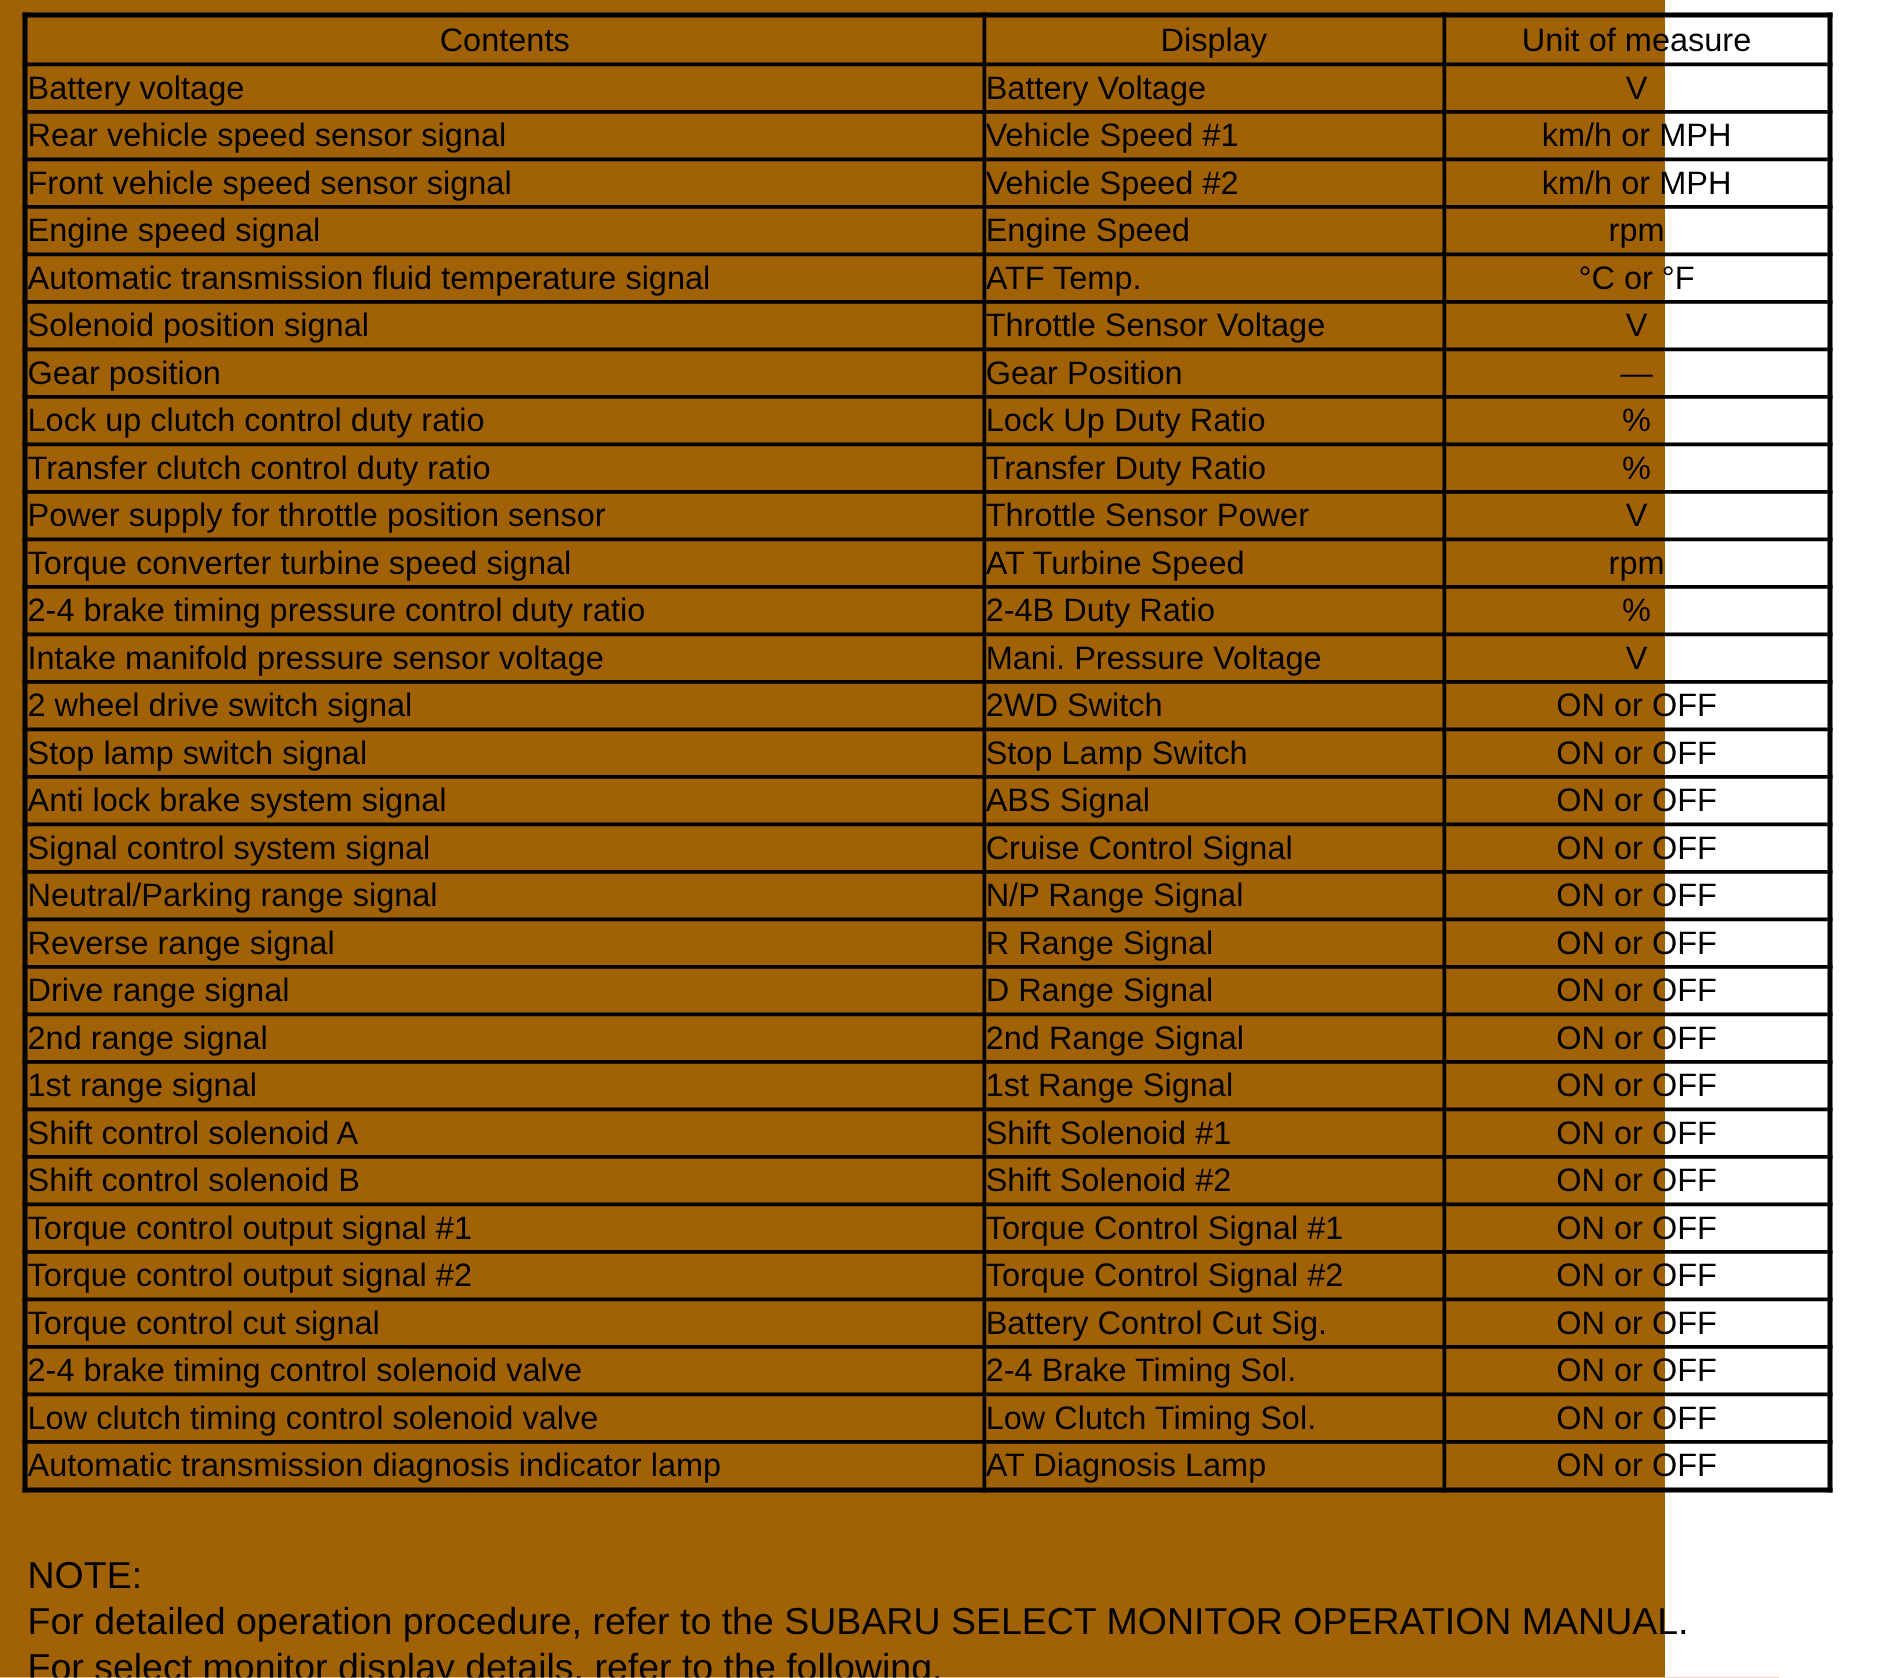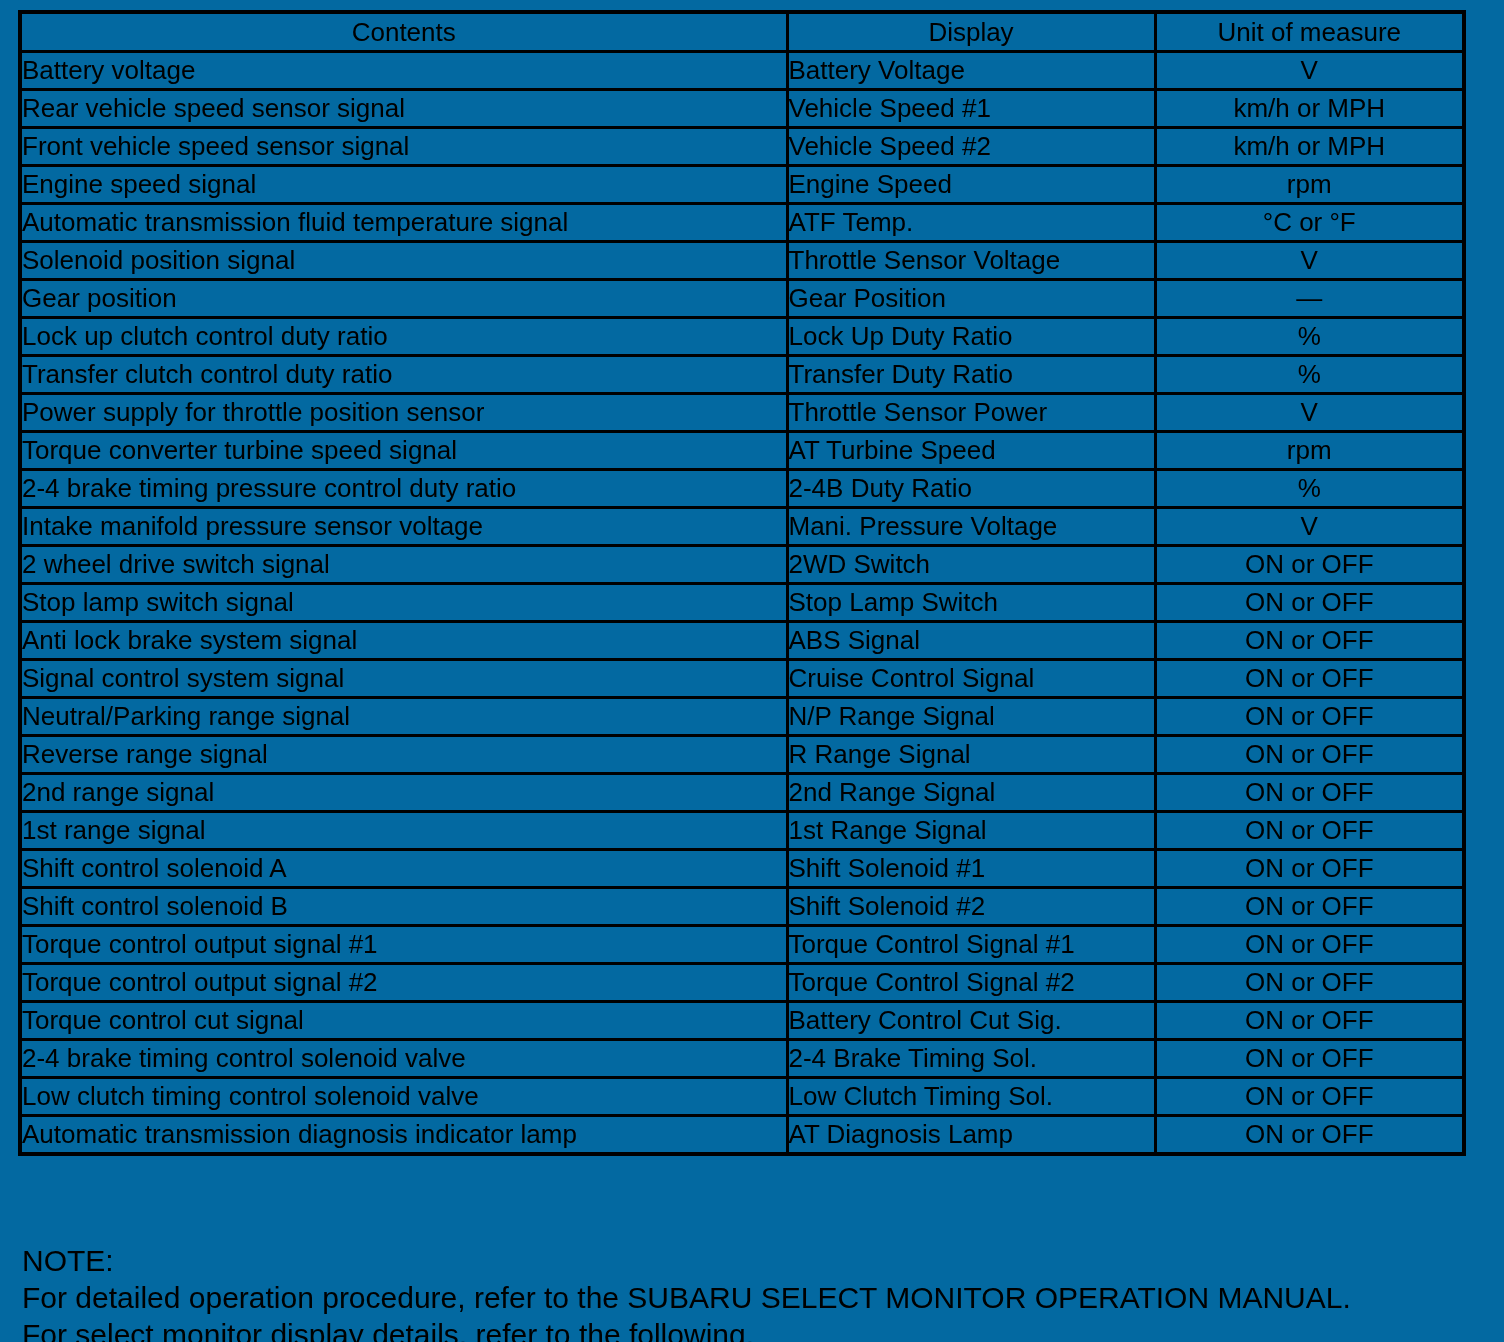--- a/index.html
+++ b/index.html
@@ -9,23 +9,23 @@
   }
   body {
     width: 1504px;
     height: 1342px;
     overflow: hidden;
     font-family: "Liberation Sans", sans-serif;
     color: #000000;
   }
   .page {
     position: relative;
-    width: 1504px;
+    width: 1332px;
     height: 1342px;
-    background: #0369a1;
+    background: #a16207;
   }
   table.monitor-table {
     position: absolute;
     left: 18px;
     top: 10px;
     width: 1444px;
     border-collapse: collapse;
     table-layout: fixed;
     border: 4px solid #000;
   }
@@ -172,20 +172,25 @@
         <td class="col-contents">Neutral/Parking range signal</td>
         <td class="col-display">N/P Range Signal</td>
         <td class="col-unit">ON or OFF</td>
       </tr>
       <tr>
         <td class="col-contents">Reverse range signal</td>
         <td class="col-display">R Range Signal</td>
         <td class="col-unit">ON or OFF</td>
       </tr>
       <tr>
+        <td class="col-contents">Drive range signal</td>
+        <td class="col-display">D Range Signal</td>
+        <td class="col-unit">ON or OFF</td>
+      </tr>
+      <tr>
         <td class="col-contents">2nd range signal</td>
         <td class="col-display">2nd Range Signal</td>
         <td class="col-unit">ON or OFF</td>
       </tr>
       <tr>
         <td class="col-contents">1st range signal</td>
         <td class="col-display">1st Range Signal</td>
         <td class="col-unit">ON or OFF</td>
       </tr>
       <tr>

